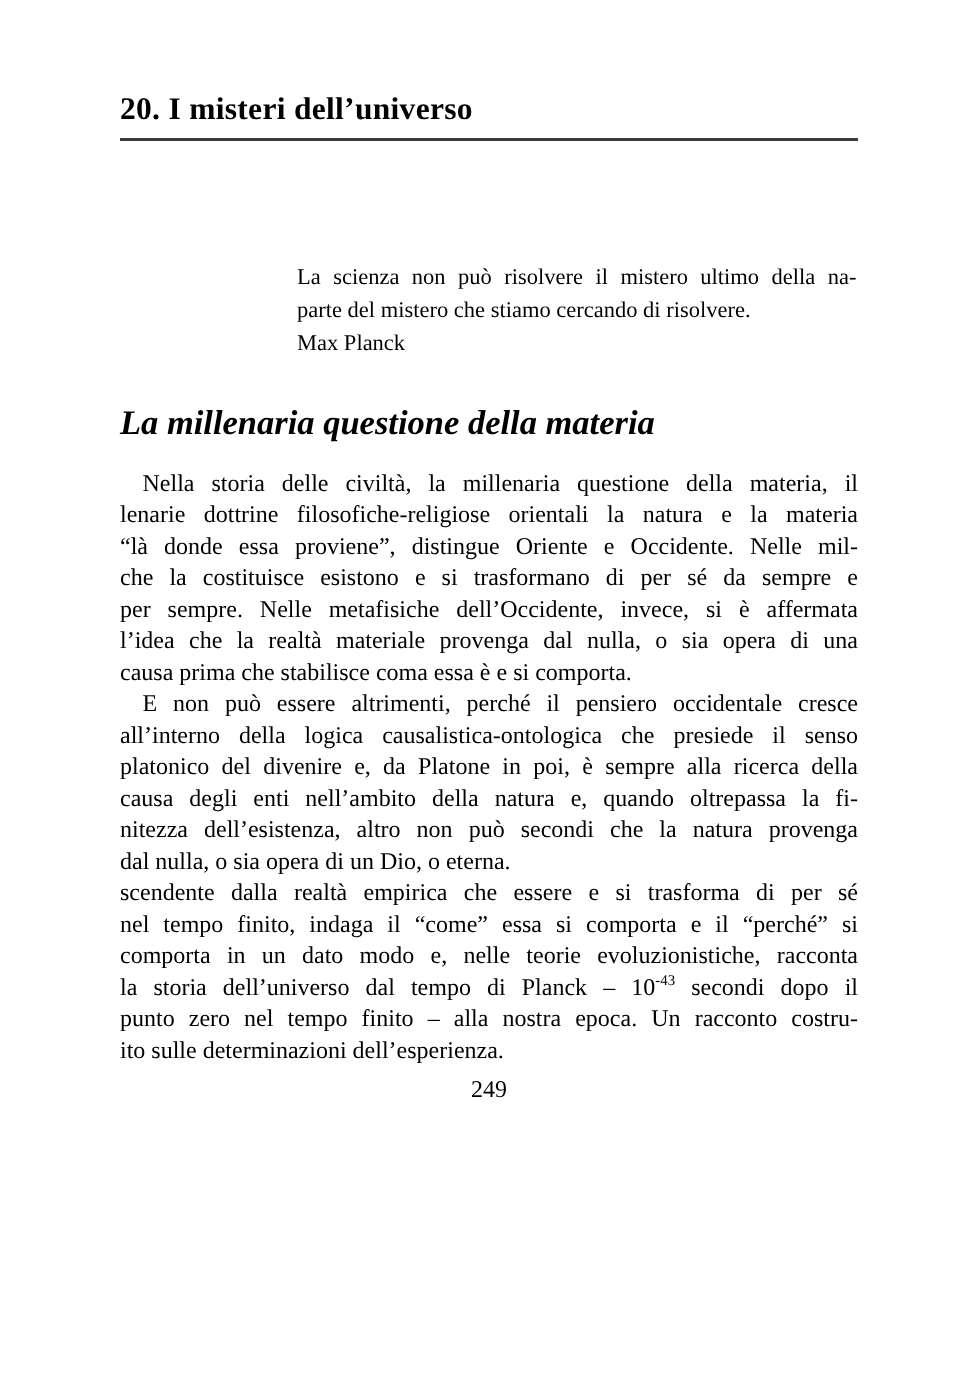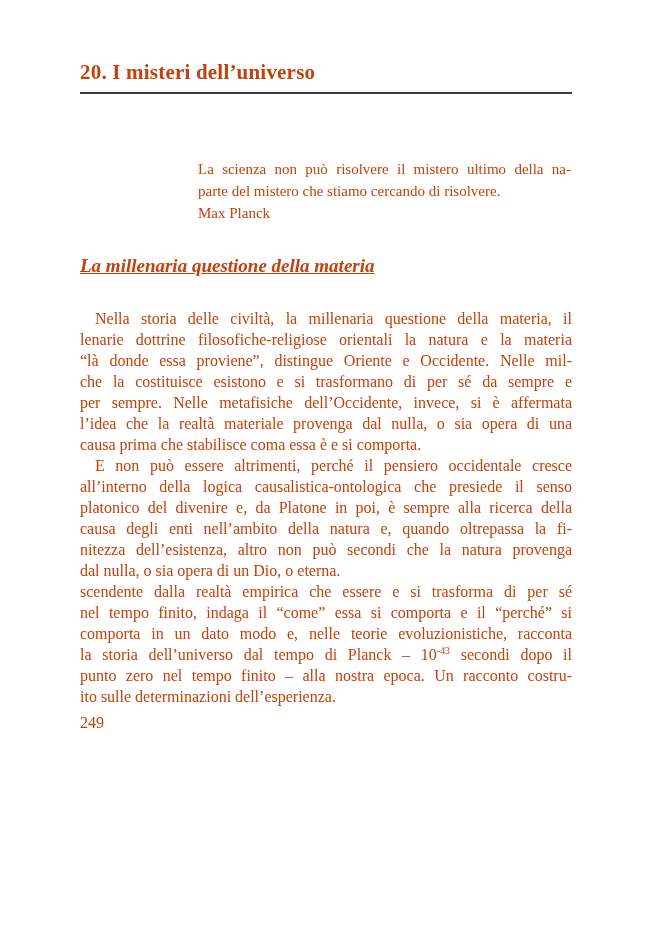--- a/index.html
+++ b/index.html
@@ -7,73 +7,72 @@
     padding: 0;
     background: #ffffff;
   }
   .page {
     position: relative;
     width: 650px;
     height: 928px;
     background: #ffffff;
     overflow: hidden;
     font-family: "Liberation Serif", "DejaVu Serif", serif;
-    color: #c2410c;
+    color: #000000;
   }
   .content {
     margin-left: 80px;
     margin-right: 78px; 
   }
   .title {
     margin-top: 58px;
     font-size: 21px;
     font-weight: bold;
     line-height: 28px;
     letter-spacing: 0.2px;
   }
   .title-rule {
     margin-top: 6px;
     height: 2px;
     background: #3d3d3d;
   }
   .epigraph {
-    margin-top: 64px;
+    margin-top: 80px;
     margin-left: 118px;
     width: 373px;
     font-size: 15px;
     line-height: 22px;
   }
   .heading {
     margin-top: 30px;
-    font-size: 19px;
+    font-size: 23px;
     line-height: 24px;
     font-weight: bold;
     font-style: italic;
-    text-decoration: underline;
   }
   .bodytext {
-    margin-top: 30px;
+    margin-top: 18px;
     font-size: 16px;
     line-height: 21px;
   }
   .ln { white-space: normal; }
   .j {
     text-align: justify;
     text-align-last: justify;
   }
   .ind { text-indent: 15px; }
   .attribution { text-align: left; }
   sup {
     font-size: 0.62em;
     vertical-align: super;
     line-height: 0;
   }
   .pagenum {
     margin-top: 6px;
-    text-align: left;
+    text-align: center;
     font-size: 16px;
     line-height: 20px;
   }
 </style>
 </head>
 <body>
 
 <div class="page">
   <div class="content">
 

